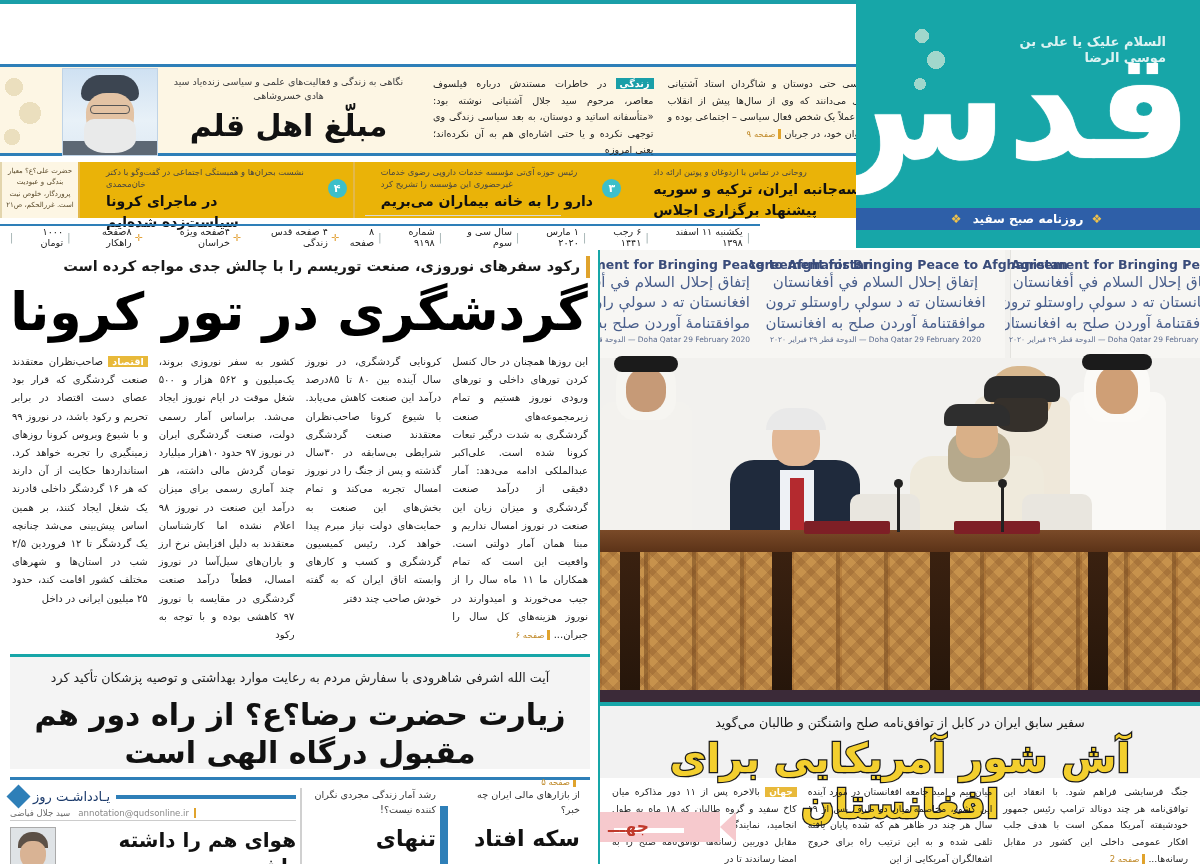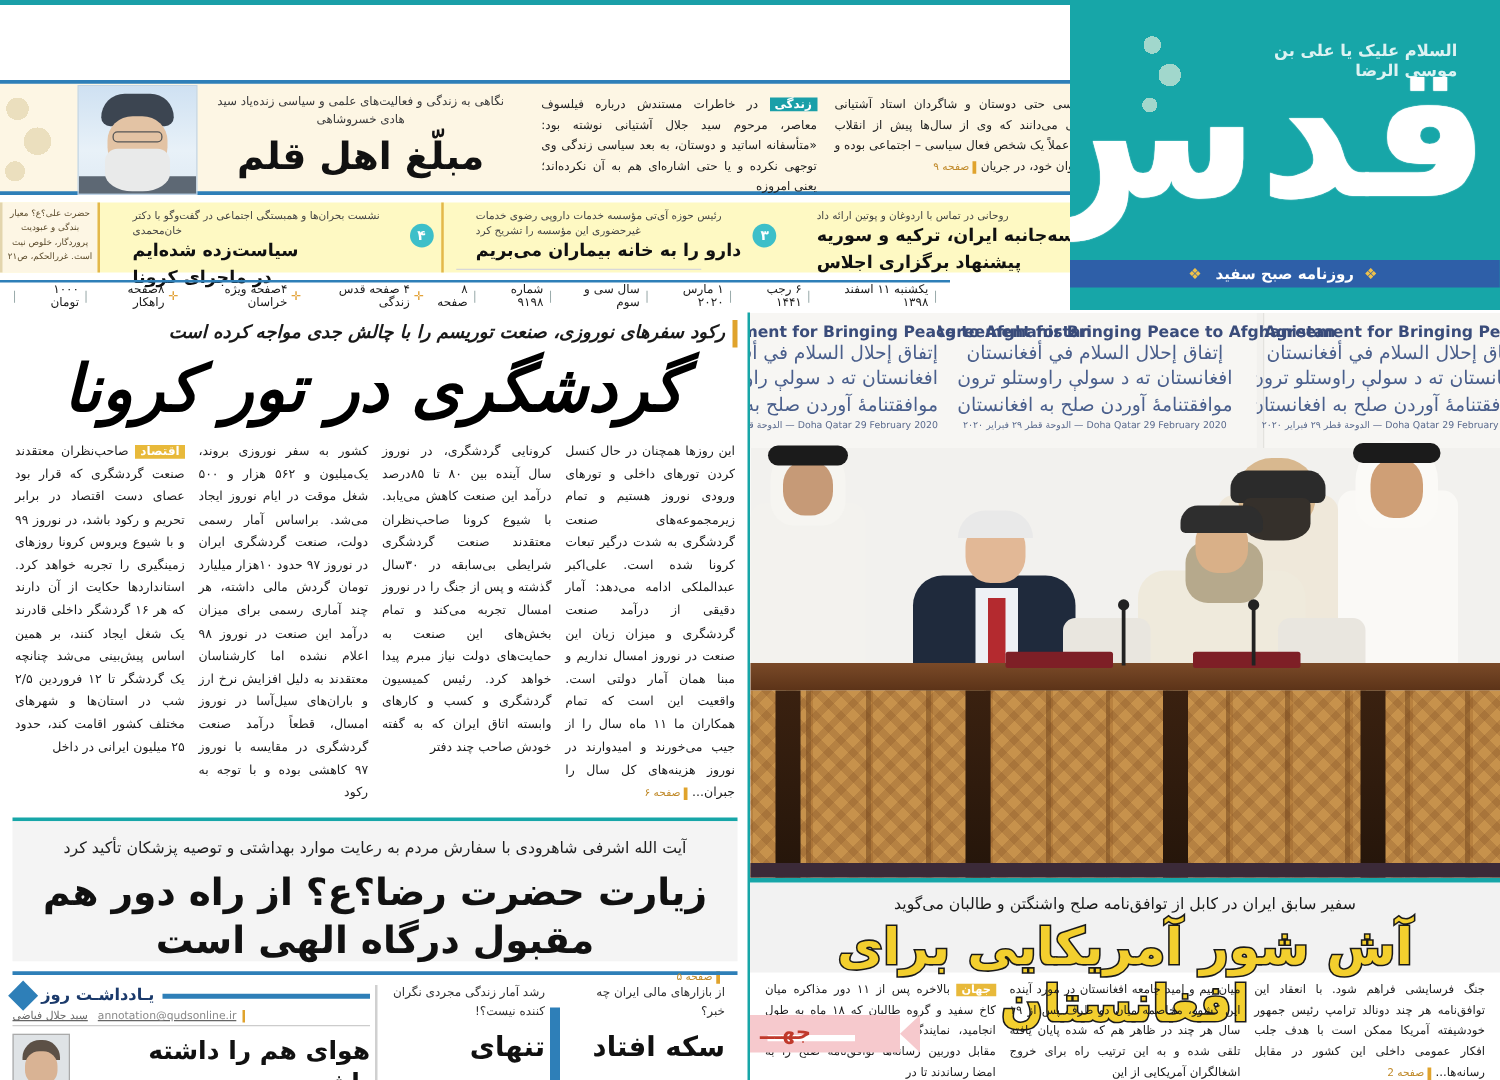--- a/index.html
+++ b/index.html
@@ -47,21 +47,21 @@
   .zl-title { font-size:30px; font-weight:bold; color:#111; margin-top:4px; text-align:center; letter-spacing:-.5px; }
 
   .zl-cols { flex:1; display:flex; flex-direction:row-reverse; gap:14px; padding:9px 12px 0 14px; }
   .zl-col { flex:1; font-size:9.6px; line-height:1.72; color:#222; text-align:justify; direction:rtl; }
   .tag-zendegi { background:#1a9fa8; color:#fff; padding:0 4px; font-weight:bold; font-size:9.6px;margin-top:43px; }
   .pgref { color:#c08a2a; font-size:8.5px; border-right:3px solid #e0a32c; padding-right:3px; }
 
   
   .teasers {
     position:absolute; left:0; top:162px; width:900px; height:56px;
-    display:flex; flex-direction:row-reverse; background:#fef9c3; align-items:stretch;
+    display:flex; flex-direction:row-reverse; background:#eab308; align-items:stretch;
   }
   .quotebox { width:78px; background:#fdf6e4; border-left:2px solid #e3d5ad;
      font-size:7px; line-height:1.62; color:#5a4a2a; padding:4px 4px 0 4px; text-align:center; }
   .teaser { flex:1; position:relative; padding:4px 10px 0 26px; border-left:2px solid #e3b84a; }
   .teaser:last-child { border-left:none; }
   .teaser .t-kick { font-size:8.4px; color:#444; text-align:left; line-height:1.45; }
   .teaser .t-title { font-size:14px; font-weight:bold; color:#111; text-align:left; line-height:1.32; margin-top:2px; }
   .t-num { position:absolute; right:6px; top:17px; width:19px; height:19px; border-radius:50%;
      background:#3dbfc9; color:#fff; font-size:11px; font-weight:bold; display:flex;
      align-items:center; justify-content:center; }
@@ -93,46 +93,46 @@
      border-top:2px solid #2e7fb8; display:flex; align-items:center; padding:0 6px;
      font-size:9.6px; color:#1a1a1a; direction:rtl; }
   .datebar .plus { color:#e3a33a; font-weight:bold; margin:0 3px; }
   .datebar .sep { color:#9aa; margin:0 4px; }
 
   
   .main { position:absolute; left:0; top:250px; width:1200px; height:614px; display:flex; flex-direction:row-reverse; }
 
   
   .right-col { width:600px; border-right:0; padding:0; position:relative; }
-  .lead { padding:6px 10px 0 8px;font-style:italic; }
+  .lead { padding:6px 10px 0 8px; }
   .lead-kick { font-size:14.5px; font-weight:bold; color:#1a1a1a; text-align:right;
      border-right:4px solid #e0a32c; padding-right:6px; line-height:1.5; }
   .lead-title { font-size:52px; font-weight:bold; color:#000; text-align:center;
      line-height:1.18; margin-top:4px; letter-spacing:-1px; }
   .lead-cols { display:flex; flex-direction:row-reverse; gap:11px; padding:10px 12px 0 12px; }
   .lcol { flex:1; font-size:10px; line-height:1.82; color:#1c1c1c; text-align:justify; direction:rtl; }
   .tag-eco { background:#e8b93a; color:#fff; font-weight:bold; padding:0 4px; font-size:9.6px; }
 
   .divider-teal { height:3px; background:#17a6a8; margin:10px 10px 0 10px; }
 
   .sec2 { padding:12px 14px 0 14px; background:#f4f4f4; margin:0 10px; height:112px; }
   .sec2-kick { font-size:12.6px; color:#222; text-align:center; line-height:1.5; }
   .sec2-title { font-size:30px; font-weight:bold; color:#111; text-align:center; margin-top:8px; line-height:1.25; }
   .sec2-pg { font-size:8.5px; color:#c08a2a; border-right:3px solid #e0a32c; padding-right:3px; margin-top:6px; }
 
   .rule-blue2 { height:3px; background:#2e7fb8; margin:8px 10px 0 10px; }
 
   .bottom-right { display:flex; flex-direction:row-reverse; padding:8px 10px 0 10px; gap:0; }
   .yaddasht { width:290px; padding-right:4px; }
   .yd-head { display:flex; flex-direction:row-reverse; align-items:center; gap:6px; }
-  .yd-title { font-size:13px; font-weight:bold; color:#1b3a6b; letter-spacing:1px; }
+  .yd-title { font-size:13px; font-weight:normal; color:#1b3a6b; letter-spacing:1px; }
   .yd-diamond { width:17px; height:17px; background:#2e7fb8; transform:rotate(45deg); flex:none; }
   .yd-bar { flex:1; height:4px; background:#2e7fb8; }
   .yd-meta { display:flex; flex-direction:row-reverse; align-items:center; gap:8px;
-     font-size:8.6px; color:#666; border-bottom:1px solid #ccc; padding:3px 0 2px 0;text-decoration:underline; }
+     font-size:8.6px; color:#666; border-bottom:1px solid #ccc; padding:3px 0 2px 0; }
   .yd-meta .mail { color:#888; direction:ltr; border-right:2px solid #e0a32c; padding-right:5px; }
   .yd-body { display:flex; flex-direction:row-reverse; gap:8px; margin-top:6px; }
   .yd-photo { width:46px; height:56px; flex:none; border:1px solid #aaa; background:#dfe3e6; position:relative; overflow:hidden; }
   .yd-photo .h { position:absolute; left:50%; top:4px; transform:translateX(-50%); width:30px; height:16px; background:#5c5046; border-radius:14px 14px 0 0; }
   .yd-photo .f { position:absolute; left:50%; top:13px; transform:translateX(-50%); width:26px; height:27px; background:#d9b394; border-radius:44%; }
   .yd-h1 { font-size:20px; font-weight:bold; color:#111; text-align:right; line-height:1.3; }
 
   .br-item { flex:1; padding:0 10px; border-left:2px solid #d0d0d0; position:relative; }
   .br-item:last-child { border-left:none; }
   .br-kick { font-size:9.6px; color:#333; text-align:right; line-height:1.5; }
@@ -225,22 +225,22 @@
     </div>
 
     <div class="teasers">
       <div class="quotebox">
         <span>حضرت علی؟ع؟ معیار بندگی و عبودیت پروردگار، خلوص نیت است. غررالحکم، ص۲۱</span>
       </div>
 
       <div class="teaser">
         <div class="t-num">۴</div>
         <div class="t-kick">نشست بحران‌ها و همبستگی اجتماعی در گفت‌وگو با دکتر خان‌محمدی</div>
+        <div class="t-title">در ماجرای کرونا</div>
         <div class="t-title">سیاست‌زده شده‌ایم</div>
-        <div class="t-title">در ماجرای کرونا</div>
       </div>
 
       <div class="teaser">
         <div class="t-num">۳</div>
         <div class="t-kick">رئیس حوزه آی‌تی مؤسسه خدمات داروپی رضوی خدمات غیرحضوری این مؤسسه را تشریح کرد</div>
         <div class="t-title">دارو را به خانه بیماران می‌بریم</div>
         <div class="t-underline"></div>
       </div>
 
       <div class="teaser">

